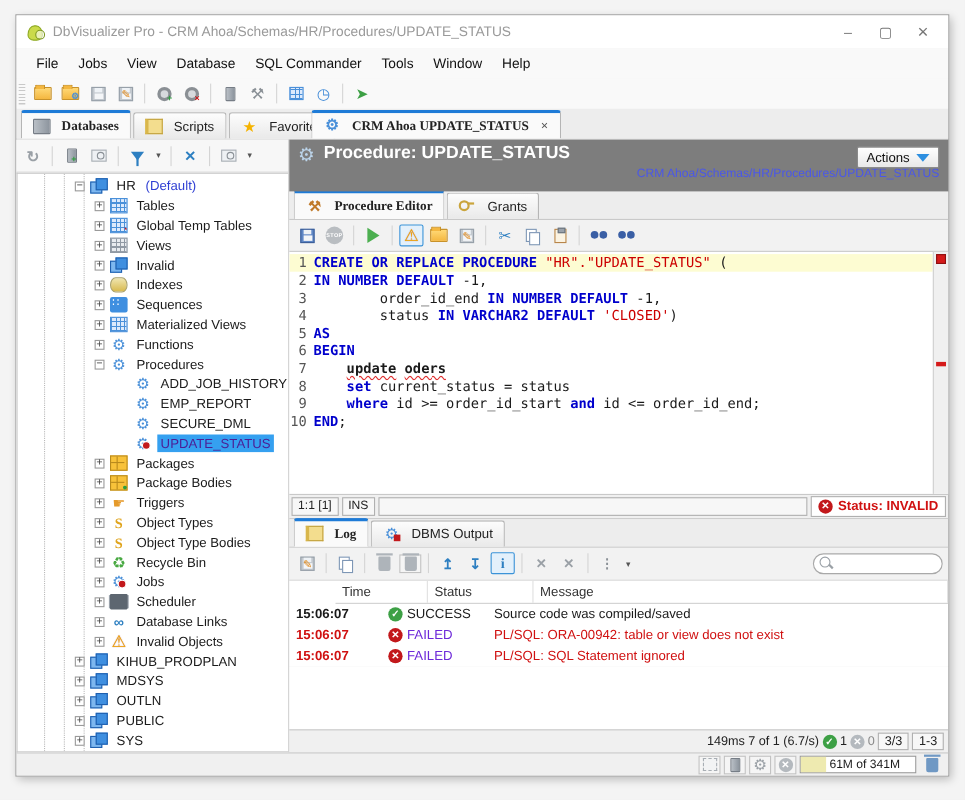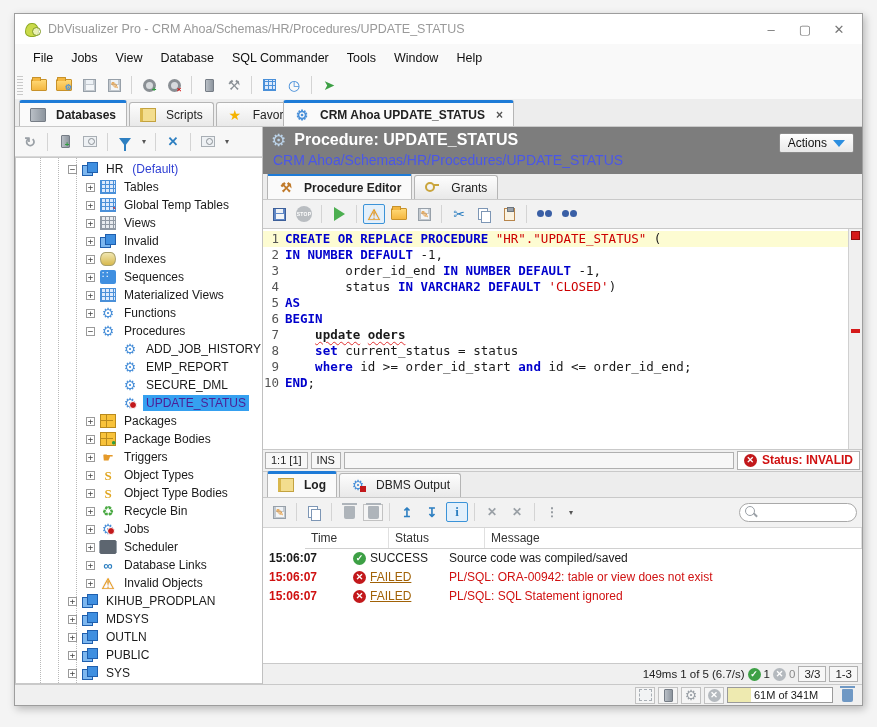--- a/index.html
+++ b/index.html
@@ -117,21 +117,21 @@
   .ic-clockmon { color:#4a90d9; font-size:14px; }
   .ic-tools { color:#8a9096; font-size:14px; }
   .err-dot::after { content:""; position:absolute; right:1px; bottom:1px; width:6px; height:6px; border-radius:50%; background:#c2181b; border:1px solid #fff; }
   .red-sq::after { content:""; position:absolute; right:0; bottom:0; width:6px; height:6px; background:#c2181b; }
   .dash-sq { width:13px; height:12px; border:1px dashed #a8aeb4; background:#f2f3f4; }
   
   .tabrow { height:27px; background:#ededed; display:flex; align-items:flex-end; padding:0 0 0 4px; flex:0 0 auto; position:relative; }
   .tab { display:inline-flex; align-items:center; gap:5px; height:24px; padding:0 10px;
     background:linear-gradient(#fdfdfd,#e9e9e9); border:1px solid #b5b5b5; border-bottom:none;
     border-radius:3px 3px 0 0; margin-right:2px; font-size:12px; color:#222; }
-  .tab.sel { background:#fafafa; border-top:3px solid #1e7bd7; font-weight:bold; height:26px; }
+  .tab.sel { background:#fafafa; border-top:3px solid #1e7bd7; font-weight:bold; height:26px;font-family:Liberation Serif, serif; }
   .doc-tabs { position:absolute; left:268px; bottom:0; display:flex; align-items:flex-end; }
   .tab .close-x { color:#555; font-weight:bold; margin-left:6px; font-size:12px; }
   
   .content { flex:1 1 auto; display:flex; min-height:0; border-top:1px solid #c9c9c9; }
   
   .left-panel { width:248px; flex:0 0 auto; display:flex; flex-direction:column; background:#f7f7f7; border-right:1px solid #c0c0c0; min-height:0; }
   .tree-toolbar { height:30px; display:flex; align-items:center; gap:3px; padding:0 4px; background:#f7f7f7; border-bottom:1px solid #d8d8d8; flex:0 0 auto; }
   .tree-wrap { flex:1 1 auto; position:relative; background:#ffffff; border:1px solid #c9c9c9; border-right:none; margin:0; overflow:hidden; display:flex; }
   .tree { flex:1 1 auto; position:relative; padding-top:2px; }
   .guide { position:absolute; width:0; border-left:1px dotted #b9b9b9; top:0; bottom:0; }
@@ -140,21 +140,21 @@
   .tree-ico { width:16px; height:14px; display:inline-flex; align-items:center; justify-content:center; margin-right:5px; flex:0 0 auto; position:relative; }
   .tree-label { padding:1px 3px; }
   .tree-label.sel { background:#35a0f0; color:#4c1d95; }
   .tree-suffix { color:#2f3fd3; margin-left:6px; }
   
   .right-panel { flex:1 1 auto; display:flex; flex-direction:column; min-width:0; min-height:0; }
   .obj-header { height:47px; background:#7d7d7d; padding:4px 8px 2px 8px; position:relative; flex:0 0 auto; }
   .obj-title-line { display:flex; align-items:center; gap:8px; }
   .obj-gear { color:#bcd4ea; font-size:17px; line-height:1; }
   .obj-title { color:#ffffff; font-weight:bold; font-size:16px; }
-  .obj-breadcrumb { color:#4a57e8; font-size:14px; margin-top:3px; margin-left:2px; }
+  .obj-breadcrumb { color:#4a57e8; font-size:11px; margin-top:3px; margin-left:2px;text-align:right; }
   .actions-btn { position:absolute; right:8px; top:6px; height:20px; padding:0 8px;
     background:linear-gradient(#ffffff,#e8e8e8); border:1px solid #8a8a8a; border-radius:2px;
     display:flex; align-items:center; gap:6px; font-size:12px; color:#111; }
   .actions-btn .tri { width:0; height:0; border-left:6px solid transparent; border-right:6px solid transparent; border-top:7px solid #2d8fe0; }
   .etabrow { height:26px; background:#ededed; display:flex; align-items:flex-end; padding-left:4px; border-bottom:1px solid #c9c9c9; flex:0 0 auto; }
   .editor-toolbar { height:28px; background:#f2f2f2; display:flex; align-items:center; gap:3px; padding:0 5px; flex:0 0 auto; }
   
   .code-area { flex:1 1 auto; background:#fff; border:1px solid #c9c9c9; border-left:none; border-right:none; display:flex; min-height:0; position:relative; }
   .code-scroll { flex:1 1 auto; font-family:"DejaVu Sans Mono",monospace; font-size:12.5px; line-height:16px; overflow:hidden; padding-top:2px; }
   .cl { display:flex; white-space:pre; }
@@ -179,21 +179,21 @@
   .log-table { background:#fff; flex:0 0 auto; }
   .log-hdr { display:flex; height:21px; align-items:center; border-bottom:1px solid #d0d0d0; color:#333;margin-left:42px; }
   .log-hdr .c { padding:0 6px; border-right:1px solid #e0e0e0; height:100%; display:flex; align-items:center; }
   .c-time { width:84px; flex:0 0 auto; }
   .c-status { width:96px; flex:0 0 auto; }
   .c-msg { flex:1 1 auto; }
   .log-row { display:flex; height:19px; align-items:center; }
   .log-row .c { padding:0 6px; }
   .log-row .time { font-weight:bold; }
   .log-row.fail .time, .log-row.fail .msg { color:#d01111; }
-  .log-row.fail .stxt { color:#a16207; text-decoration:underline; }
+  .log-row.fail .stxt { color:#6d28d9; }
   .st-badge { margin-right:4px; flex:0 0 auto; }
   .log-filler { flex:1 1 auto; background:#fff; }
   .log-footer { height:21px; background:#f0f0f0; border-top:1px solid #c9c9c9; display:flex; align-items:center; justify-content:flex-end; gap:3px; padding:0 4px; font-size:11.5px; color:#222; flex:0 0 auto; }
   .lf-box { border:1px solid #b0b0b0; background:#f7f7f7; height:16px; display:flex; align-items:center; padding:0 5px; }
   .lf-cnt { display:flex; align-items:center; gap:3px; }
   
   .statusbar { height:21px; background:#f0f0f0; border-top:1px solid #c9c9c9; display:flex; align-items:center; justify-content:flex-end; gap:3px; padding:0 4px; flex:0 0 auto; }
   .sb-btn { width:20px; height:17px; border:1px solid #c2c2c2; background:#f5f5f5; display:flex; align-items:center; justify-content:center; }
   .mem { width:106px; height:16px; border:1px solid #9a9a9a; background:#fff; position:relative; font-size:11px; display:flex; align-items:center; }
   .mem-fill { position:absolute; left:0; top:0; bottom:0; width:22%; background:#eeeab0; }
@@ -660,21 +660,21 @@
               </span>
               <span class="c c-msg msg">PL/SQL: SQL Statement ignored</span>
             </div>
           </div>
       </div>
 
       <div class="log-filler"></div>
 
       <div class="log-footer">
         <span>149ms</span>
-        <span>1 of 5</span>
+        <span>7 of 1</span>
         <span>(6.7/s)</span>
         <span class="lf-cnt">
           <span class="ic-okcirc">✓</span>
           <span>1</span>
         </span>
         <span class="lf-cnt">
           <span class="ic-xcirc gray">✕</span>
           <span style="color:#8a8a8a">0</span>
         </span>
         <span class="lf-box">3/3</span>

